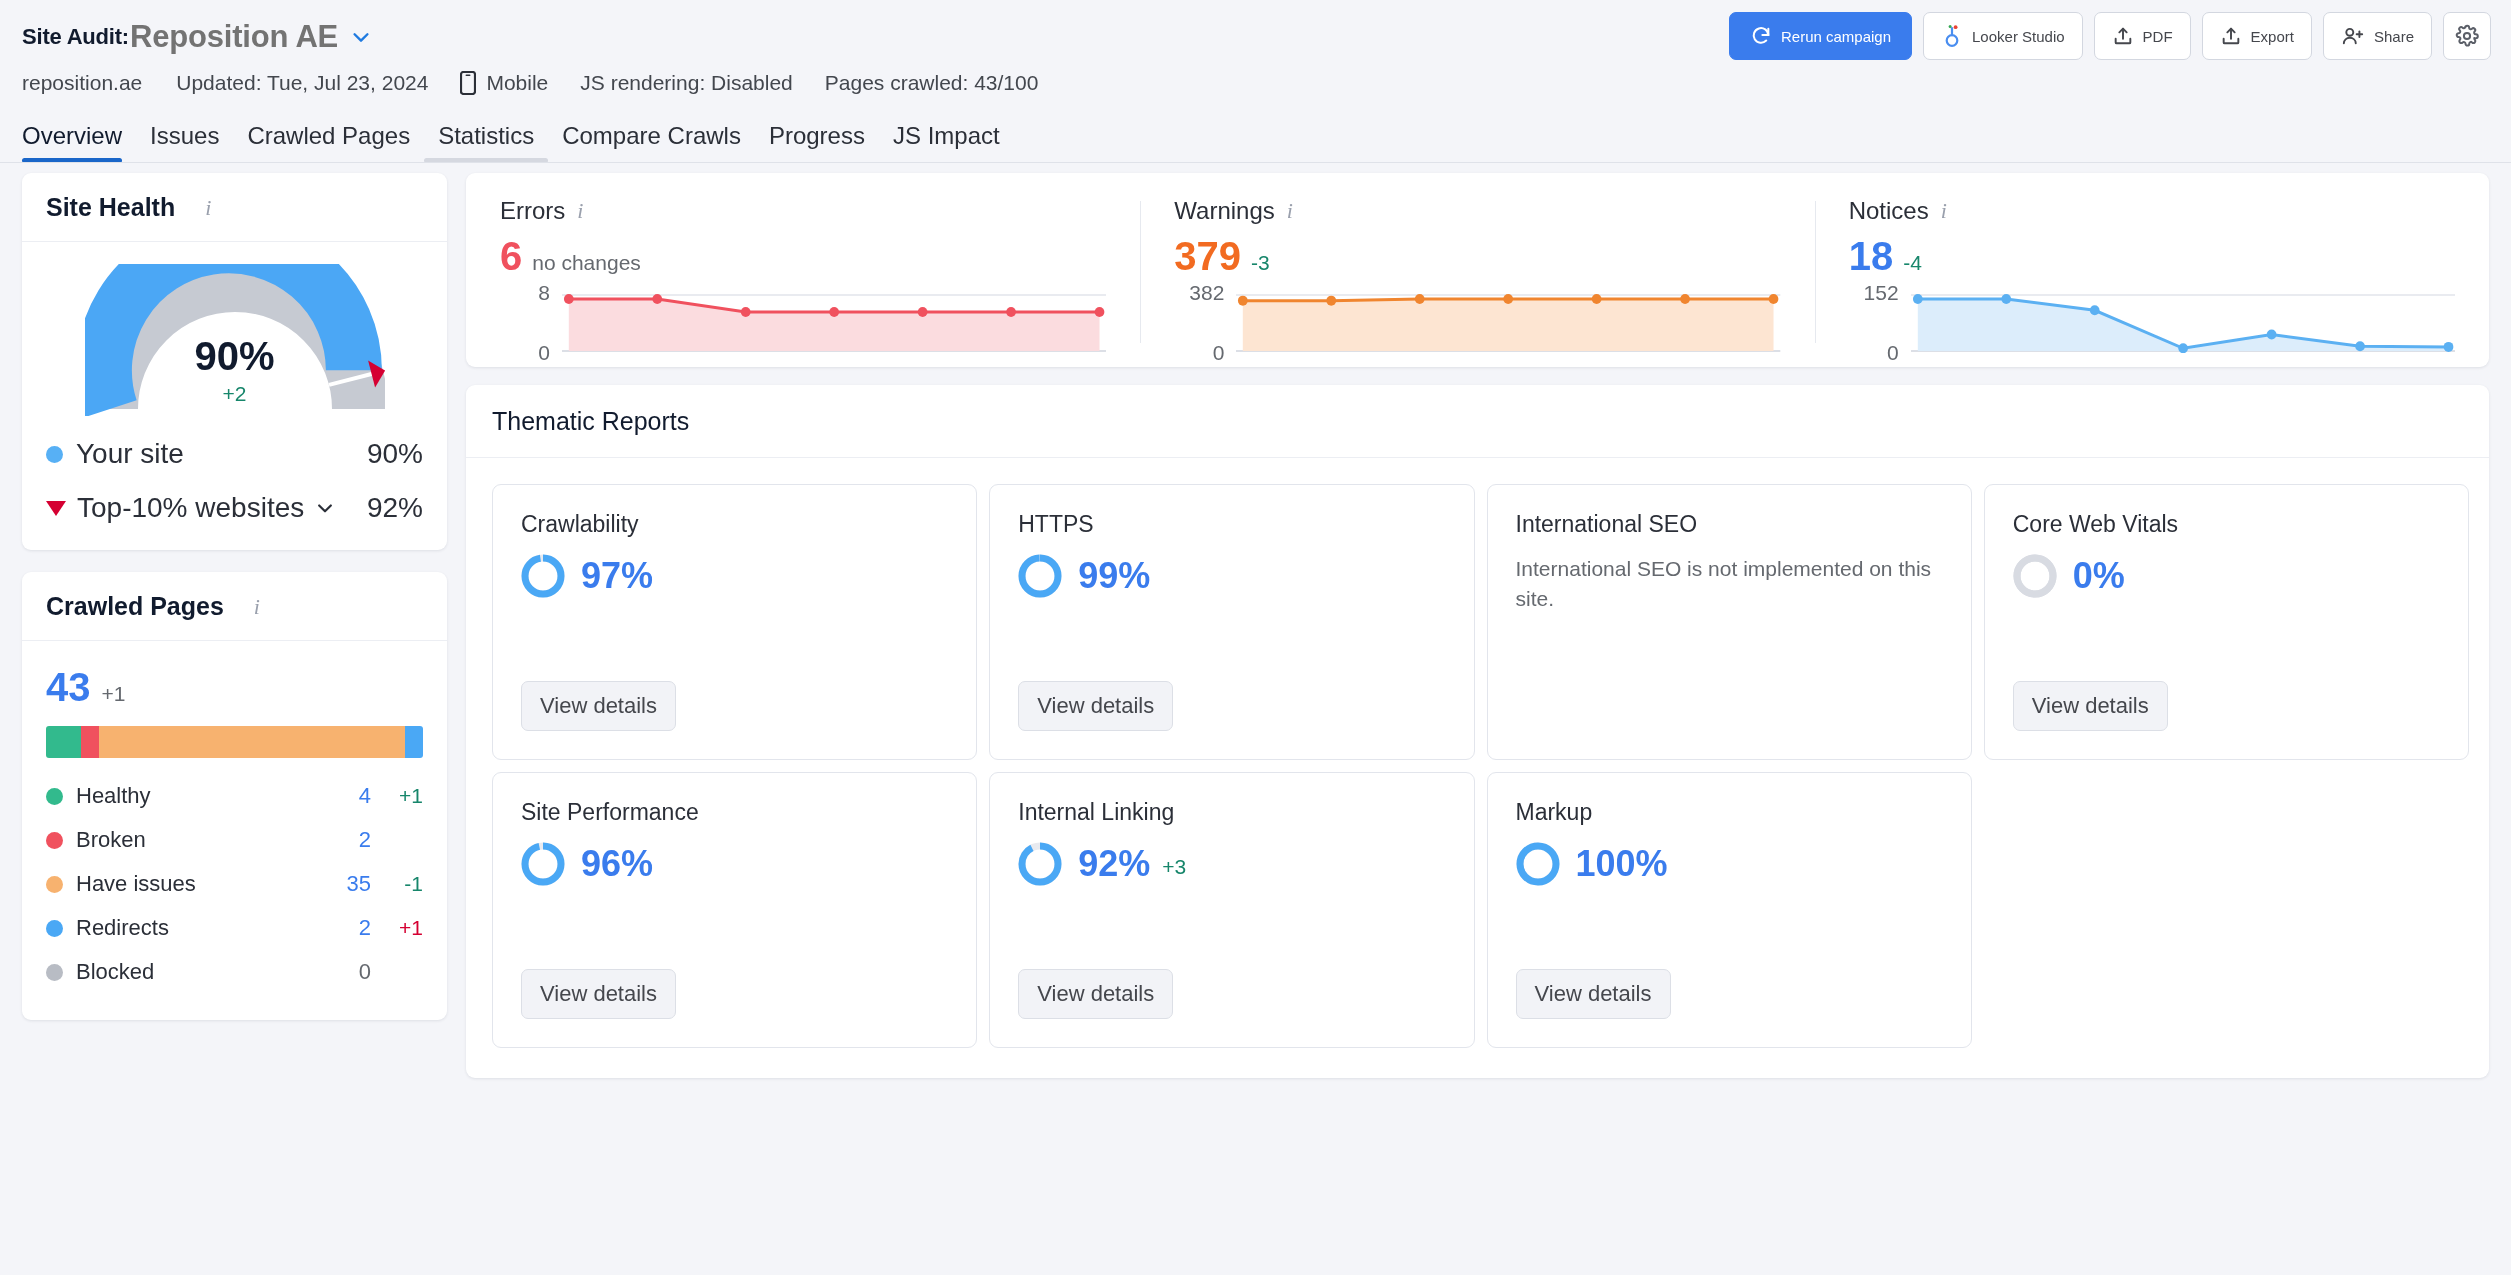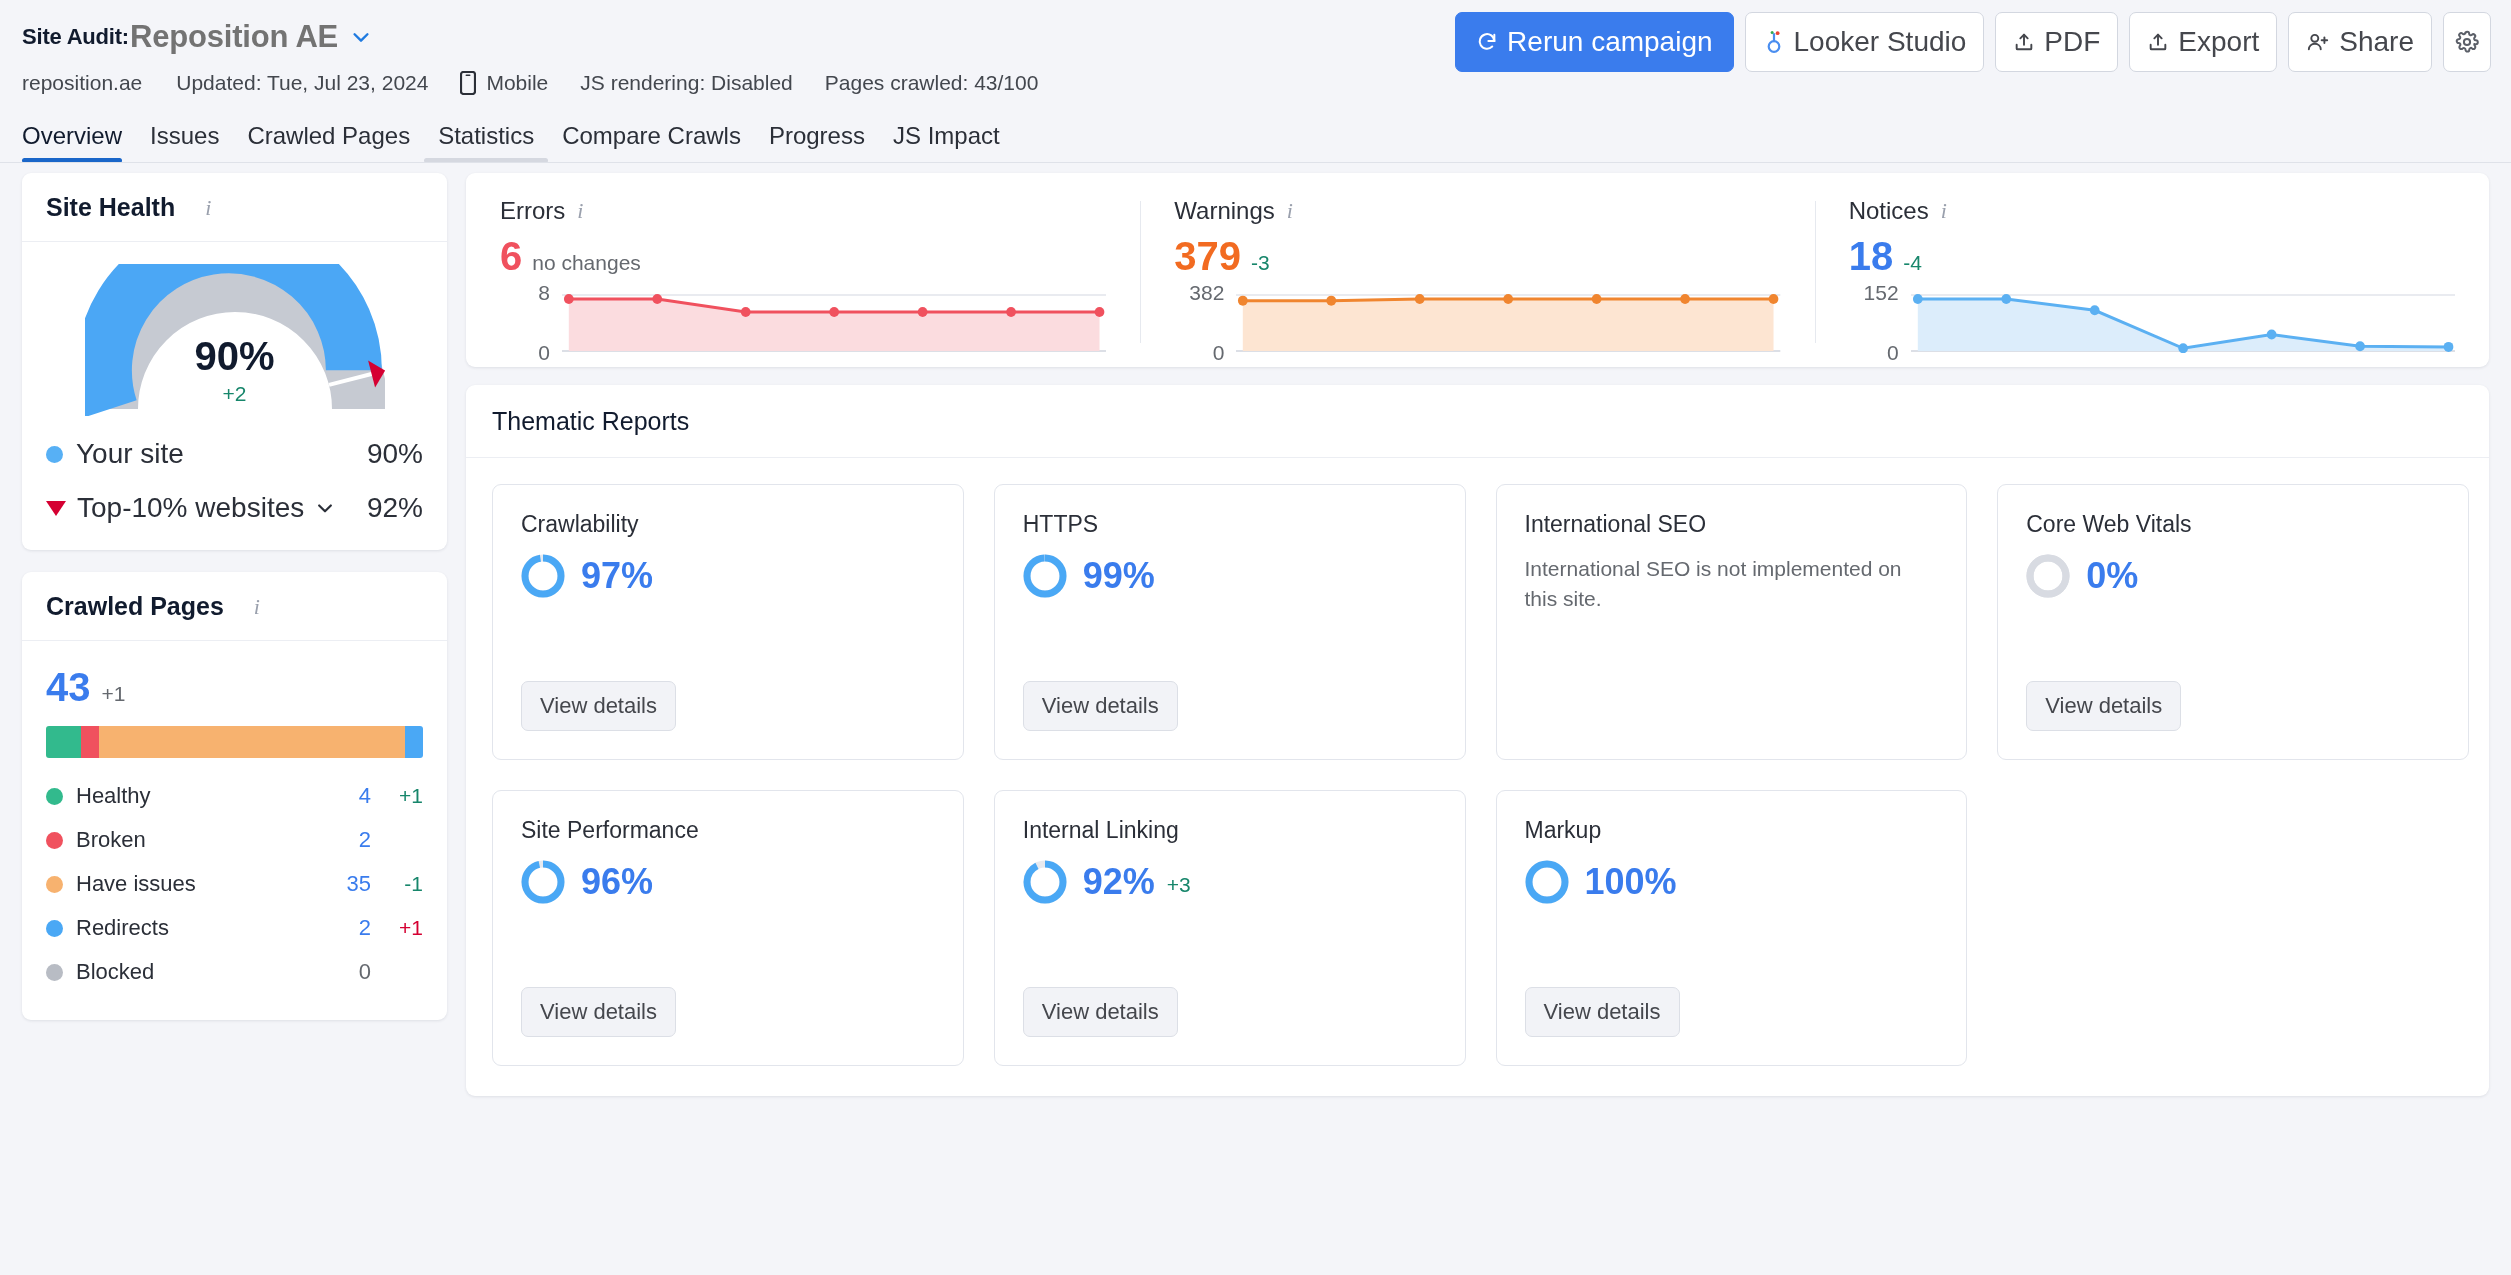--- a/index.html
+++ b/index.html
@@ -23,22 +23,22 @@
 
   .meta-row { display: flex; align-items: center; height: 42px; font-size: 21px; color: #43474e; }
   .meta-item { margin-right: 32px; display: flex; align-items: center; white-space: nowrap; }
   .meta-item:first-child { margin-right: 34px; }
   .phone-icon { margin-right: 10px; display:flex; }
 
   
   .actions { position: absolute; right: 20px; top: 12px; display: flex; align-items: center; gap: 11px; }
   .btn {
     display: flex; align-items: center; gap: 9px;
-    height: 60px; padding: 0 17px;
-    border-radius: 7px; font-size: 28px;
+    height: 48px; padding: 0 17px;
+    border-radius: 7px; font-size: 15px;
     border: 1px solid #d3d7e0; background: #fff; color: #45474d;
     cursor: pointer; white-space: nowrap;
   }
   .btn.primary { background: #3a7ced; border-color: #3a7ced; color: #fff; font-weight: 400; padding: 0 20px; }
   .btn.icon-only { width: 48px; padding: 0; justify-content: center; }
 
   
   .tabs { display: flex; align-items: flex-end; padding: 0 22px; margin-top: 18px; position: relative; }
   .tabs:after {
     content:""; position:absolute; left:0; right:0; bottom:0; height:1px; background:#dfe2e9;
@@ -120,21 +120,21 @@
   .spark .ylab { width: 62px; position: relative; flex: 0 0 62px; }
   .spark .ylab span { position: absolute; right: 12px; font-size: 21px; color: #65696f; }
   .spark .ylab .top { top: -10px; }
   .spark .ylab .bot { bottom: -12px; }
   .spark .plot { flex: 1; height: 62px; position: relative; }
 
   
   .tr-head { padding: 22px 26px 21px 26px; border-bottom: 1px solid #eceef3; }
   .tr-title { font-size: 25px; font-weight: 400; }
   .tr-grid {
-    display: grid; grid-template-columns: repeat(4, 1fr); gap: 30px;
+    display: grid; grid-template-columns: repeat(4, 1fr); gap: 12px;
     padding: 26px 20px 30px 26px;
   }
   .tr-card {
     border: 1px solid #e2e5ec; border-radius: 9px; padding: 26px 28px 28px 28px;
     min-height: 276px; display: flex; flex-direction: column;
   }
   .tr-name { font-size: 23px; color: #2b2f38; }
   .tr-score-row { display: flex; align-items: center; margin-top: 16px; }
   .tr-score { font-size: 36px; font-weight: 700; color: #3a7ced; margin-left: 16px; }
   .tr-delta { font-size: 21px; color: #17866b; margin-left: 12px; align-self: flex-end; margin-bottom: 7px; }

